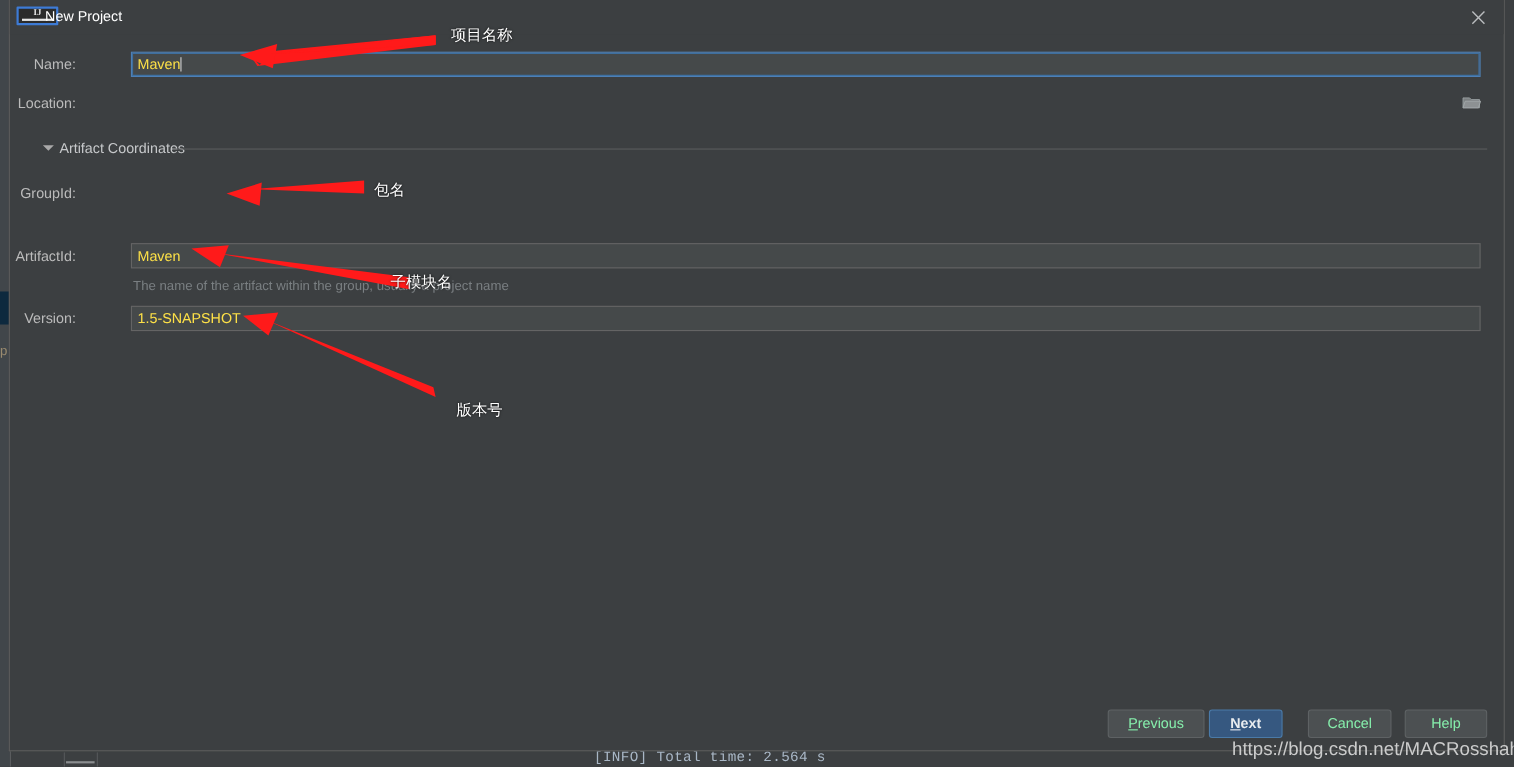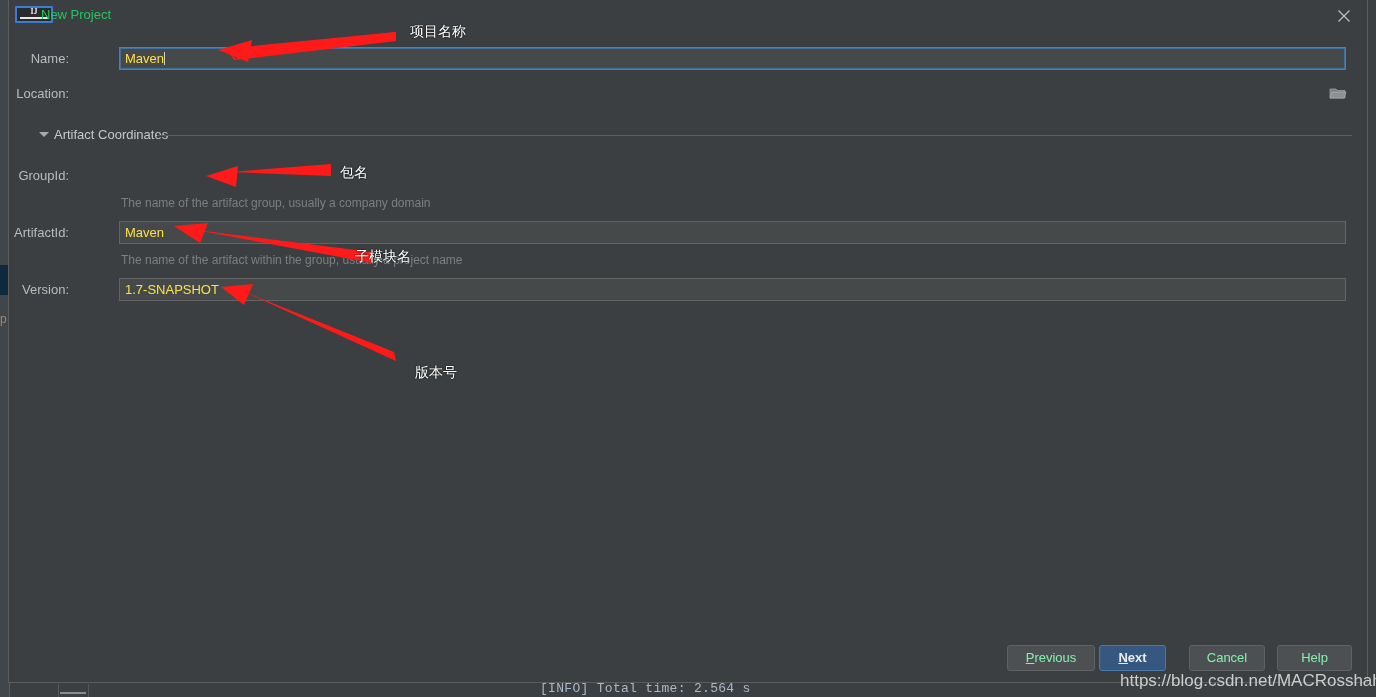--- a/index.html
+++ b/index.html
@@ -111,21 +111,21 @@
     position: absolute;
     left: 3px; right: 3px;
     bottom: 2px;
     height: 2px;
     background: #e8e8e8;
   }
   #window-title {
     position: absolute;
     left: 32px; top: 7px;
     font-size: 13px;
-    color: #22c55e;
+    color: #ffffff;
   }
   #close-button {
     position: absolute;
     right: 12px; top: 5px;
     width: 22px; height: 22px;
     cursor: pointer;
   }
   #close-button svg { display: block; }
 
   
@@ -296,28 +296,27 @@
     </svg>
   </div>
 
   <div id="section-header">
     <div id="section-arrow"></div>
     <div id="section-title">Artifact Coordinates</div>
   </div>
   <div id="section-rule"></div>
 
   <div class="form-label" style="left:-40px; top:168px;">GroupId:</div>
-  <div class="hint-text" style="left:112px; top:196px;">The name of the artifact group, usually a company domain</div>
 
   <div class="form-label" style="left:-40px; top:225px;">ArtifactId:</div>
   <div class="field" style="left:110px; top:221px; width:1227px;"><span>Maven</span></div>
   <div class="hint-text" style="left:112px; top:253px;">The name of the artifact within the group, usually a project name</div>
 
   <div class="form-label" style="left:-40px; top:282px;">Version:</div>
-  <div class="field" style="left:110px; top:278px; width:1227px;"><span>1.7-SNAPSHOT</span></div>
+  <div class="field" style="left:110px; top:278px; width:1227px;"><span>1.5-SNAPSHOT</span></div>
 
   <div class="dlg-button" style="left:998px; top:645px; width:88px;">
     <span class="mnemonic">P</span><span>revious</span>
   </div>
   <div class="dlg-button primary" style="left:1090px; top:645px; width:67px;">
     <span class="mnemonic">N</span><span>ext</span>
   </div>
   <div class="dlg-button" style="left:1180px; top:645px; width:76px;">Cancel</div>
   <div class="dlg-button" style="left:1268px; top:645px; width:75px;">Help</div>
 </div>

